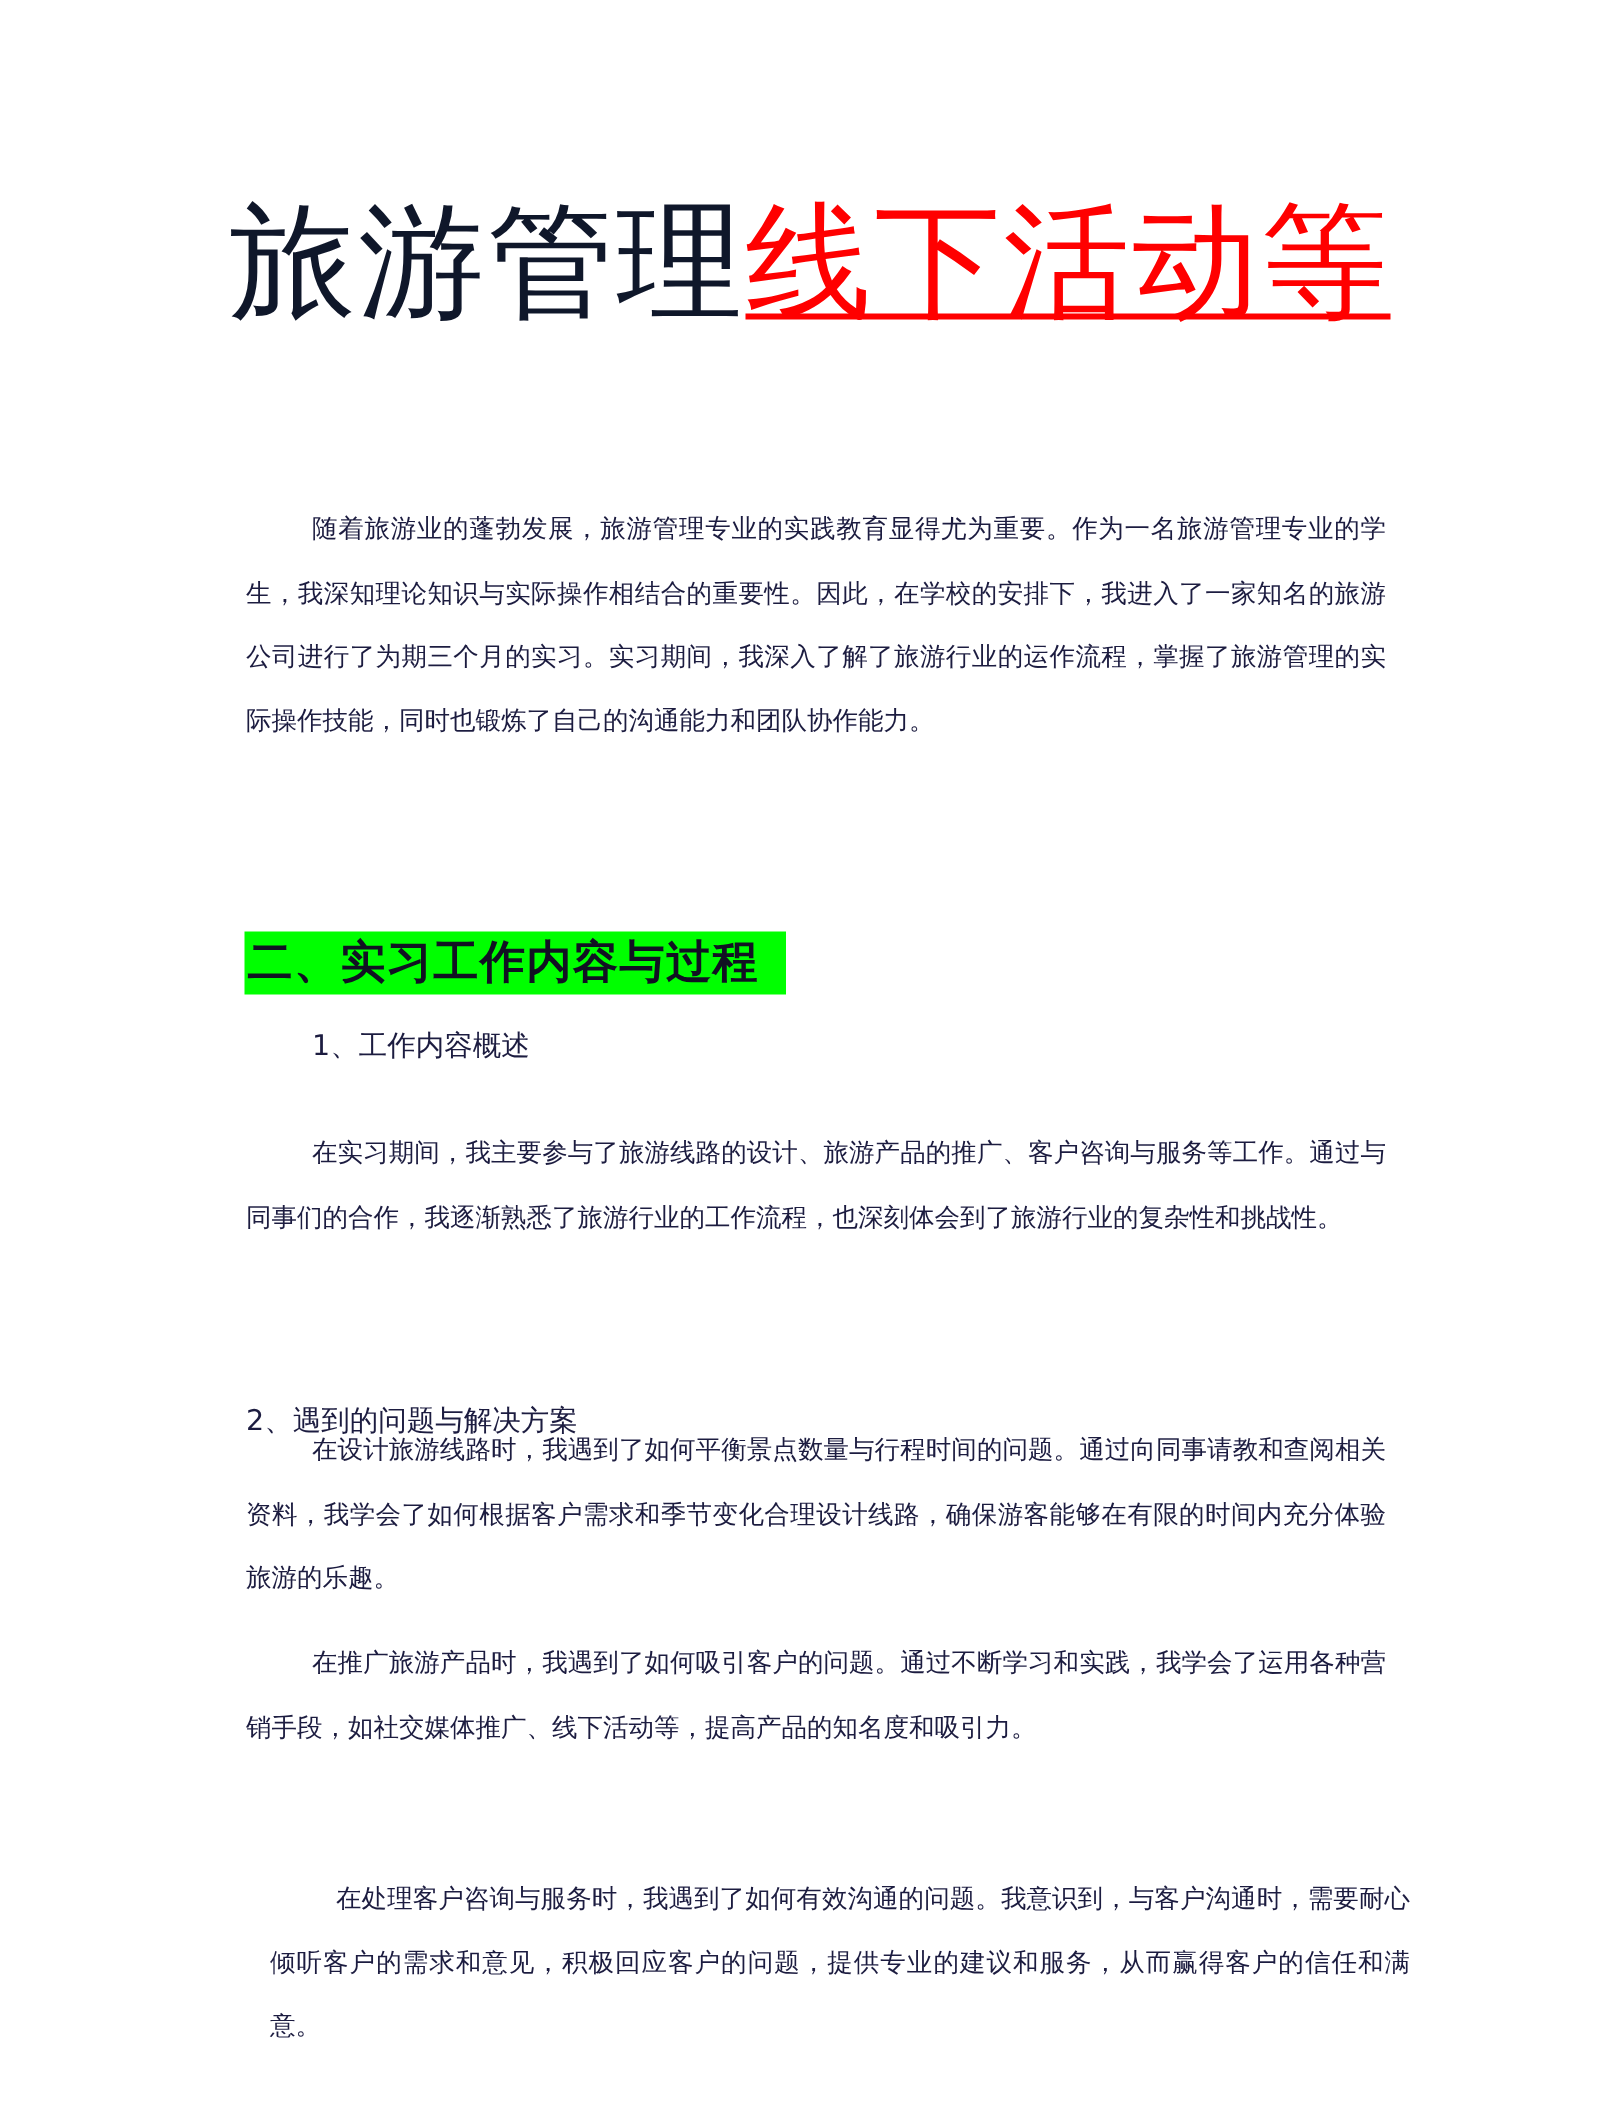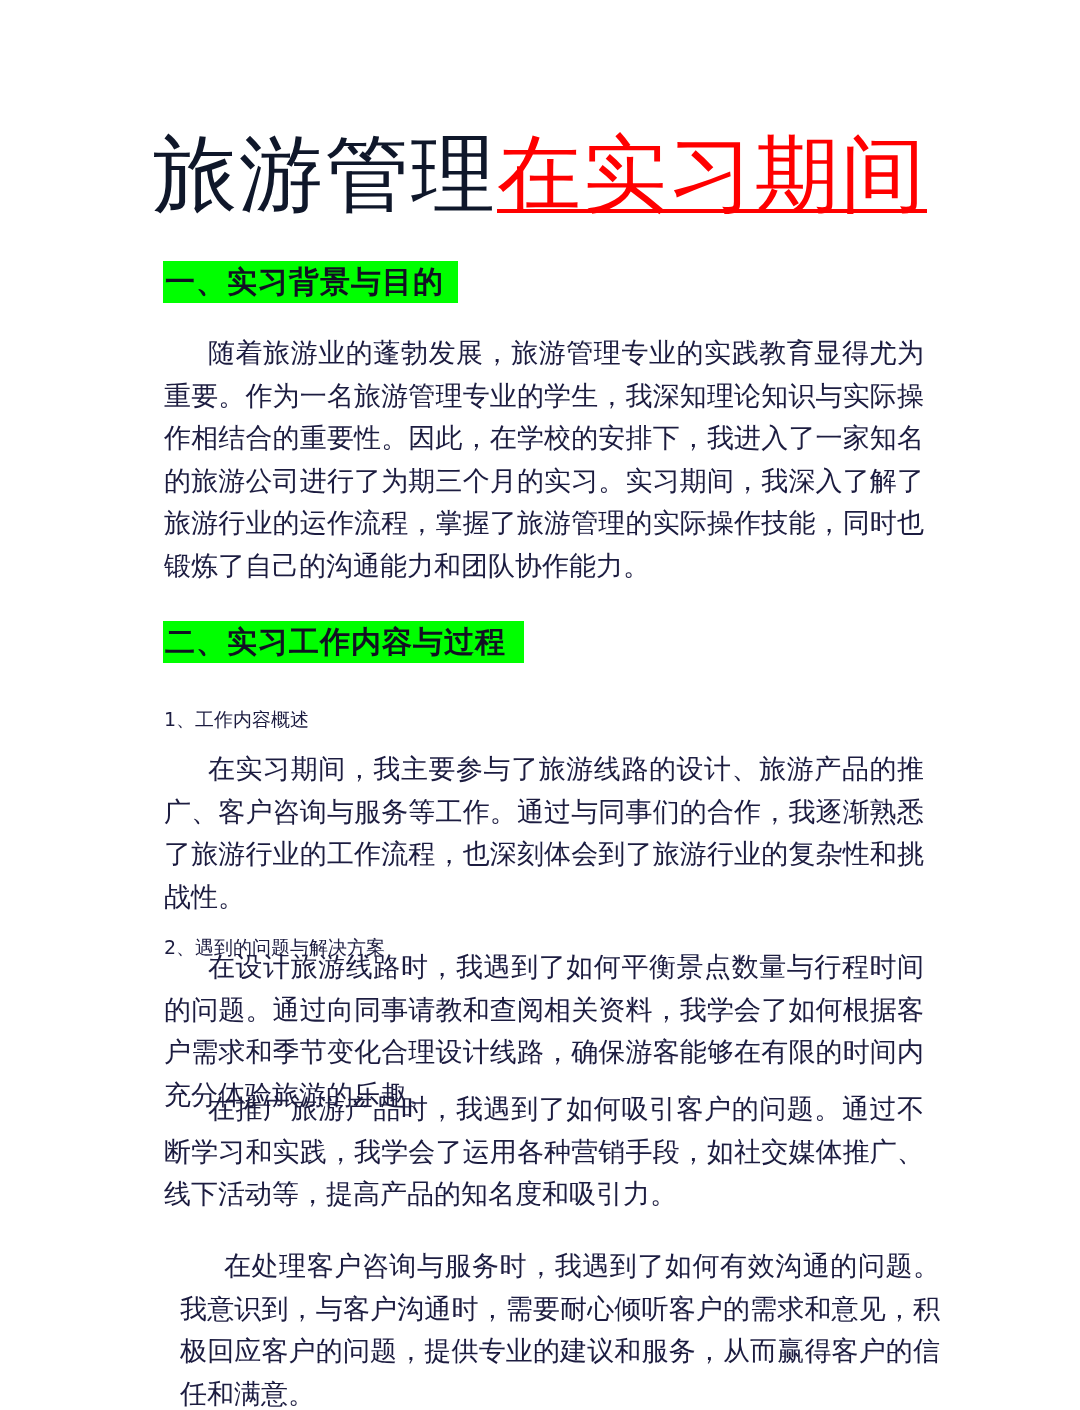--- a/index.html
+++ b/index.html
@@ -58,21 +58,21 @@
       white-space: nowrap;
       letter-spacing: 1px;
     }
     .sec1 { top: 261px; width: 289px; }
     .sec2 { top: 621px; width: 355px; }
 
     .para {
       position: absolute;
       left: 164px;
       width: 760px;
-      font-size: 27px;
+      font-size: 17px;
       line-height: 42.5px;
       color: #1c1c40;
       text-align: justify;
       text-align-last: left;
       word-break: break-all;
     }
     .para.indent { text-indent: 44px; }
     .sub-heading {
       position: absolute;
       left: 164px;
@@ -81,30 +81,29 @@
       color: #1c1c40;
       white-space: nowrap;
     }
   </style>
 </head>
 <body>
 
 <div class="page">
 
   <h1 class="title" style="margin:0;font-weight:normal;">
-    <span class="blue">旅游管理</span><span class="red">在实习期间</span>
+    <span class="blue">旅游管理</span><span class="red">线下活动等</span>
   </h1>
 
-  <div class="section-header sec1">一、实习背景与目的</div>
 
   <p class="para indent" style="top:332px;margin:0;">随着旅游业的蓬勃发展，旅游管理专业的实践教育显得尤为重要。作为一名旅游管理专业的学生，我深知理论知识与实际操作相结合的重要性。因此，在学校的安排下，我进入了一家知名的旅游公司进行了为期三个月的实习。实习期间，我深入了解了旅游行业的运作流程，掌握了旅游管理的实际操作技能，同时也锻炼了自己的沟通能力和团队协作能力。</p>
 
   <div class="section-header sec2">二、实习工作内容与过程</div>
 
-  <div class="sub-heading" style="top:704px;">1、工作内容概述</div>
+  <div class="sub-heading" style="top:682px;margin-left:44px;">1、工作内容概述</div>
 
   <p class="para indent" style="top:748px;margin:0;">在实习期间，我主要参与了旅游线路的设计、旅游产品的推广、客户咨询与服务等工作。通过与同事们的合作，我逐渐熟悉了旅游行业的工作流程，也深刻体会到了旅游行业的复杂性和挑战性。</p>
 
   <div class="sub-heading" style="top:896px;margin-top:36px;">2、遇到的问题与解决方案</div>
 
   <p class="para indent" style="top:1088px;margin:0;">在推广旅游产品时，我遇到了如何吸引客户的问题。通过不断学习和实践，我学会了运用各种营销手段，如社交媒体推广、线下活动等，提高产品的知名度和吸引力。</p>
 
   <p class="para indent" style="top:946px;margin:0;">在设计旅游线路时，我遇到了如何平衡景点数量与行程时间的问题。通过向同事请教和查阅相关资料，我学会了如何根据客户需求和季节变化合理设计线路，确保游客能够在有限的时间内充分体验旅游的乐趣。</p>
 
   <p class="para indent" style="top:1229px;margin:16px;">在处理客户咨询与服务时，我遇到了如何有效沟通的问题。我意识到，与客户沟通时，需要耐心倾听客户的需求和意见，积极回应客户的问题，提供专业的建议和服务，从而赢得客户的信任和满意。</p>

